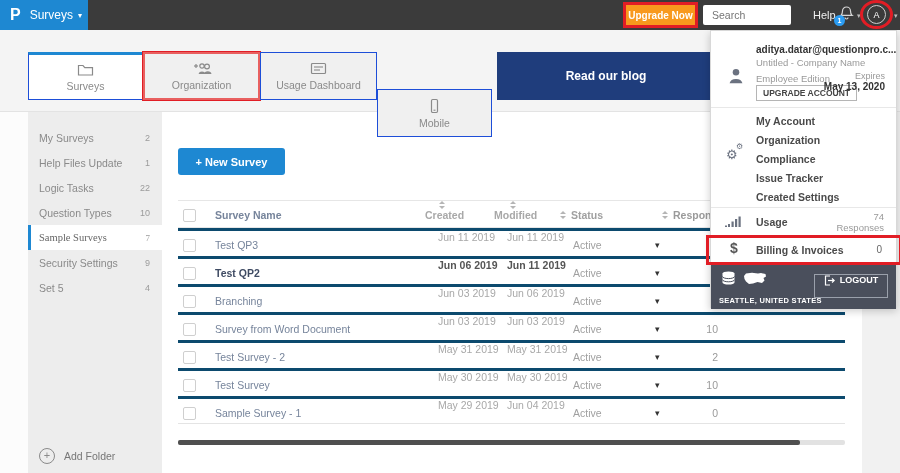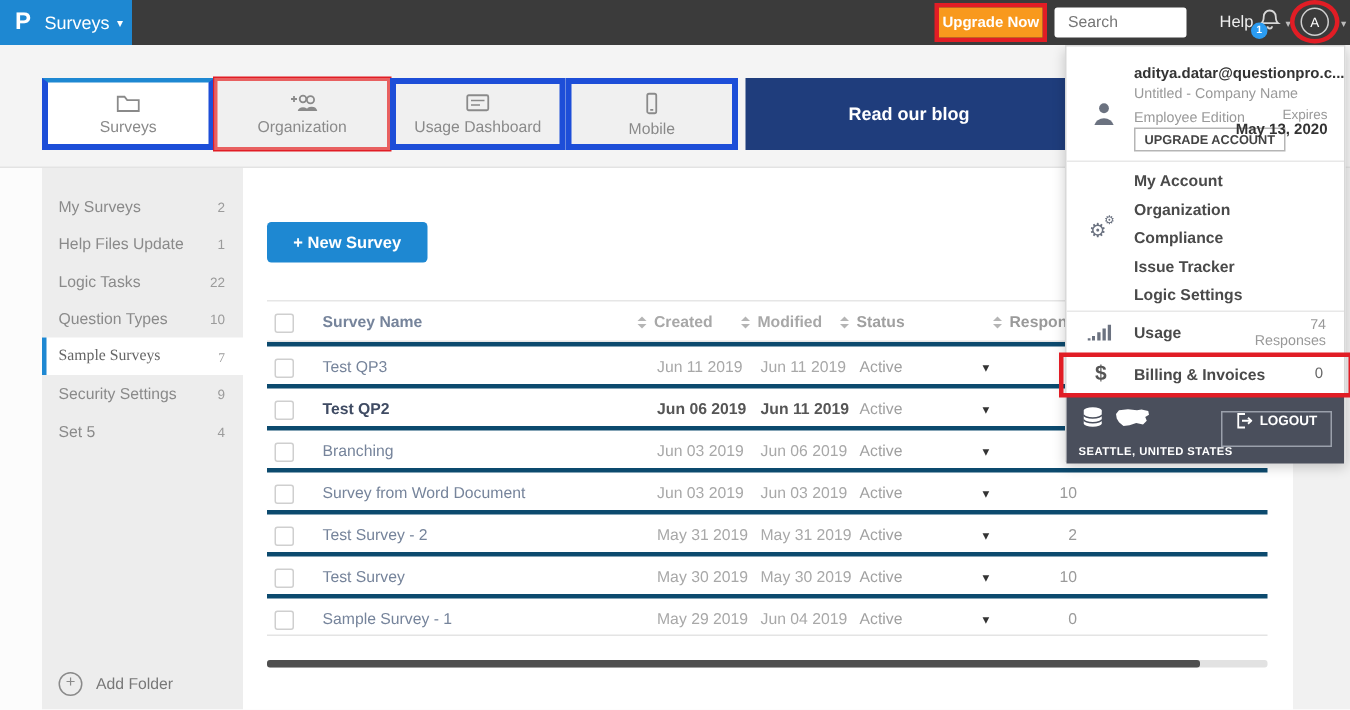--- a/index.html
+++ b/index.html
@@ -29,27 +29,27 @@
     align-items:center; justify-content:center; }
   .tb-caret { position:absolute; top:12px; font-size:7px; color:#bbb; }
   #avatar-annot { position:absolute; left:860px; top:0px; width:33px; height:29px;
     border:3px solid #e11d25; border-radius:50%; display:flex; align-items:center; justify-content:center; }
   #avatar { width:19px; height:19px; border-radius:50%; border:1px solid #cfcfcf; color:#fff;
     font-size:9px; display:flex; align-items:center; justify-content:center; cursor:pointer; }
 
   
   #tabband { position:absolute; left:0; top:30px; width:900px; height:82px; background:#f4f4f4;
     border-bottom:1px solid #e3e3e3; }
-  .tab { position:absolute; top:52px; height:48px; border:4px solid #1d4ed8; background:#f0f0f0;
+  .tab { position:absolute; top:52px; height:48px; border:1px solid #1d4ed8; background:#f0f0f0;
     display:flex; flex-direction:column; align-items:center; justify-content:center; cursor:pointer; z-index:5; }
   .tab .tlabel { font-size:10.5px; color:#8a8a8a; margin-top:3px; }
   #tab-surveys { left:28px; width:115px; background:#fff; border-top:3px solid #1e88d2; }
   #tab-organization { left:143px; width:117px; border:2px solid #e86060; outline:1px solid #e11d25; }
   #tab-usage { left:260px; width:117px; }
-  #tab-mobile { left:377px; width:115px; }
+  #tab-mobile { left:377px; width:115px;margin-top:37px; }
   #blog-banner { position:absolute; left:497px; top:52px; width:218px; height:48px; background:#1f3d7c;
     color:#fff; font-size:12px; font-weight:bold; display:flex; align-items:center; justify-content:center;
     cursor:pointer; z-index:4; }
 
   
   #left-margin { position:absolute; left:0; top:112px; width:28px; height:361px; background:#fcfcfc; }
   #sidebar { position:absolute; left:28px; top:112px; width:134px; height:361px; background:#ededed; }
   #main-area { position:absolute; left:162px; top:112px; width:700px; height:361px; background:#fff; }
   #right-strip { position:absolute; left:862px; top:112px; width:38px; height:361px; background:#f1f1f1; }
 
@@ -79,21 +79,21 @@
   .c-name { left:37px; } .c-created { left:260px; } .c-modified { left:329px; }
   .c-status { left:395px; } .c-resp { left:499px; width:41px; justify-content:flex-end; }
   .hdr .cell { font-weight:bold; color:#555; cursor:pointer; }
   .hdr .c-created { left:247px; } .hdr .c-modified { left:316px; } .hdr .c-status { left:382px; }
   .hdr .c-resp { left:484px; width:auto; justify-content:flex-start; }
   .sorter { display:inline-flex; flex-direction:column; margin-right:5px; }
   .sorter i { width:0; height:0; border-left:3px solid transparent; border-right:3px solid transparent; }
   .sorter .up { border-bottom:3px solid #b5b5b5; margin-bottom:2px; }
   .sorter .dn { border-top:3px solid #b5b5b5; }
   .trow .c-name { color:#76849b; cursor:pointer; }
-  .trow .c-created, .trow .c-modified { color:#a8a8a8; }
+  .trow .c-created, .trow .c-modified { color:#a8a8a8;flex-direction:column; }
   .trow .c-status { color:#a0a0a0; }
   .trow .c-resp { color:#9a9a9a; }
   .trow.bold .c-name { color:#3f4b63; font-weight:bold; }
   .trow.bold .c-created, .trow.bold .c-modified { color:#555; font-weight:bold; }
   .row-caret { position:absolute; left:477px; top:9px; font-size:9px; color:#333; cursor:pointer; }
 
   
   #hscroll { position:absolute; left:178px; top:440px; width:667px; height:5px; background:#e2e2e2;
     border-radius:2px; }
   #hscroll .thumb { position:absolute; left:0; top:0; width:622px; height:5px; background:#4f4f4f;
@@ -395,21 +395,21 @@
     <div id="dd-expires-l">Expires</div>
     <div id="dd-expires-d">May 13, 2020</div>
 
     <div class="divider" style="top:76px"></div>
 
     <div id="gears"><span class="g1">⚙</span><span class="g2">⚙</span></div>
     <div class="dd-item" style="top:80px">My Account</div>
     <div class="dd-item" style="top:99px">Organization</div>
     <div class="dd-item" style="top:118px">Compliance</div>
     <div class="dd-item" style="top:137px">Issue Tracker</div>
-    <div class="dd-item" style="top:156px">Logic Settings</div>
+    <div class="dd-item" style="top:156px">Created Settings</div>
 
     <div class="divider" style="top:176px"></div>
 
     <div class="dd-row" id="dd-usage">
       <svg style="position:absolute;left:14px;top:9px" width="16" height="12" viewBox="0 0 16 12">
         <rect x="0" y="9.5" width="2" height="1.5" fill="#6b7280"></rect>
         <rect x="3" y="8" width="2" height="3" fill="#6b7280"></rect>
         <rect x="6.5" y="5.5" width="2.2" height="5.5" fill="#6b7280"></rect>
         <rect x="10" y="3" width="2.2" height="8" fill="#6b7280"></rect>
         <rect x="13.5" y="0.5" width="2.2" height="10.5" fill="#6b7280"></rect>

